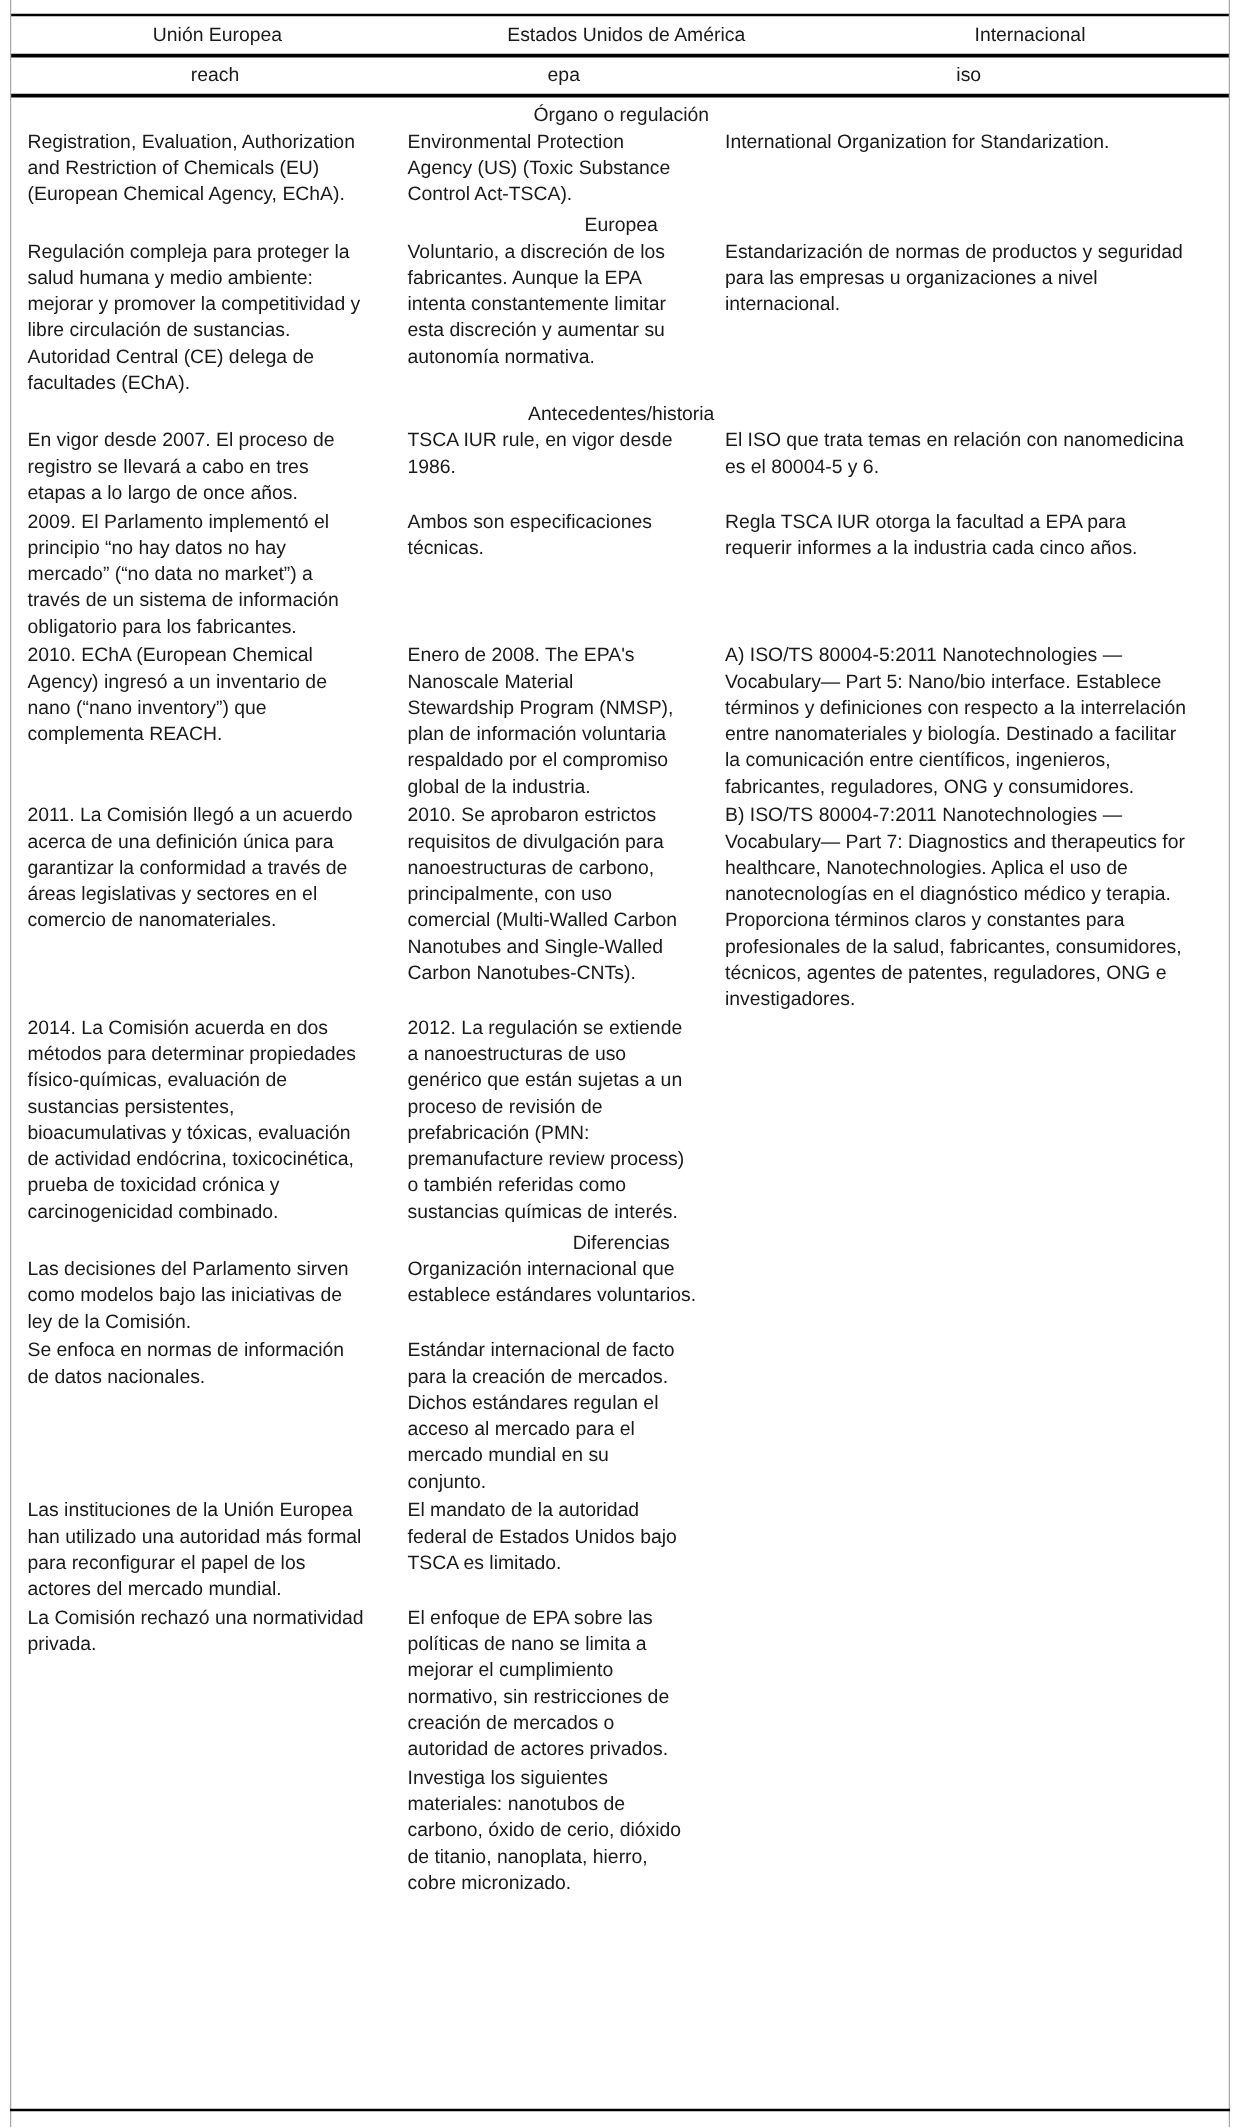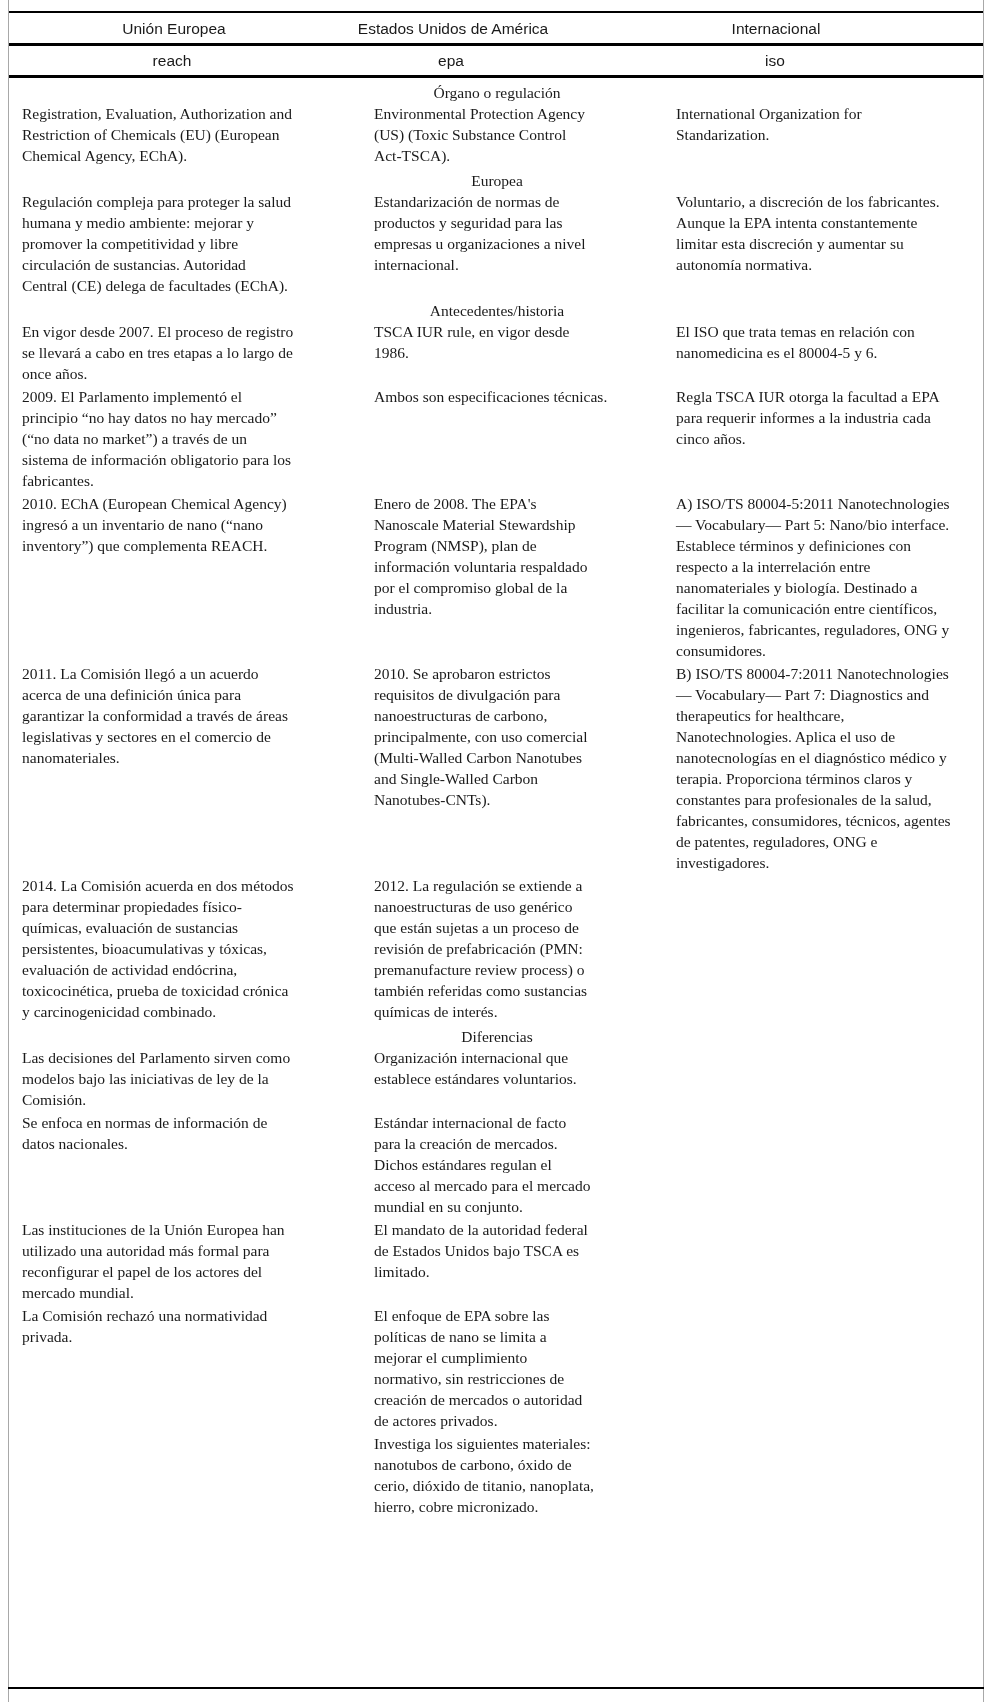--- a/index.html
+++ b/index.html
@@ -31,32 +31,31 @@
     height: 2px;
     background: #000000;
   }
   .head-row {
     display: grid;
     grid-template-columns: 304px 254px 1fr;
     padding: 0 20px 0 22px;
     align-items: center;
     text-align: center;
   }
-  .head-row-1 { height: 30px; }
+  .head-row-1 { height: 30px; gap: 48px; }
   .head-row-2 { height: 29px; padding-left: 20px; }
-  .body { padding: 0 20px 0 22px; font-family: Liberation Serif, serif; }
+  .body { padding: 0 20px 0 22px; }
   .section-title {
     text-align: center;
     margin: 4px 0 0 0;
   }
   .row {
     display: grid;
     grid-template-columns: 304px 254px 1fr;
     margin-bottom: 2px;
-    gap: 48px;
   }
   .row > .cell { align-self: start; }
   .cell.c0 { padding-right: 32px; }
   .cell.c1 { padding-right: 32px; }
   .cell.c2 { padding-right: 18px; }
 </style>
 </head>
 <body>
 
 <div class="page">
@@ -85,22 +84,22 @@
     <div class="section-title">Órgano o regulación</div>
     <div class="row">
       <div class="cell c0">Registration, Evaluation, Authorization and Restriction of Chemicals (EU) (European Chemical Agency, EChA).</div>
       <div class="cell c1">Environmental Protection Agency (US) (Toxic Substance Control Act-TSCA).</div>
       <div class="cell c2">International Organization for Standarization.</div>
     </div>
 
     <div class="section-title">Europea</div>
     <div class="row">
       <div class="cell c0">Regulación compleja para proteger la salud humana y medio ambiente: mejorar y promover la competitividad y libre circulación de sustancias. Autoridad Central (CE) delega de facultades (EChA).</div>
+      <div class="cell c1">Voluntario, a discreción de los fabricantes. Aunque la EPA intenta constantemente limitar esta discreción y aumentar su autonomía normativa.</div>
       <div class="cell c2">Estandarización de normas de productos y seguridad para las empresas u organizaciones a nivel internacional.</div>
-      <div class="cell c1">Voluntario, a discreción de los fabricantes. Aunque la EPA intenta constantemente limitar esta discreción y aumentar su autonomía normativa.</div>
     </div>
 
     <div class="section-title">Antecedentes/historia</div>
     <div class="row">
       <div class="cell c0">En vigor desde 2007. El proceso de registro se llevará a cabo en tres etapas a lo largo de once años.</div>
       <div class="cell c1">TSCA IUR rule, en vigor desde 1986.</div>
       <div class="cell c2">El ISO que trata temas en relación con nanomedicina es el 80004-5 y 6.</div>
     </div>
     <div class="row">
       <div class="cell c0">2009. El Parlamento implementó el principio “no hay datos no hay mercado” (“no data no market”) a través de un sistema de información obligatorio para los fabricantes.</div>

